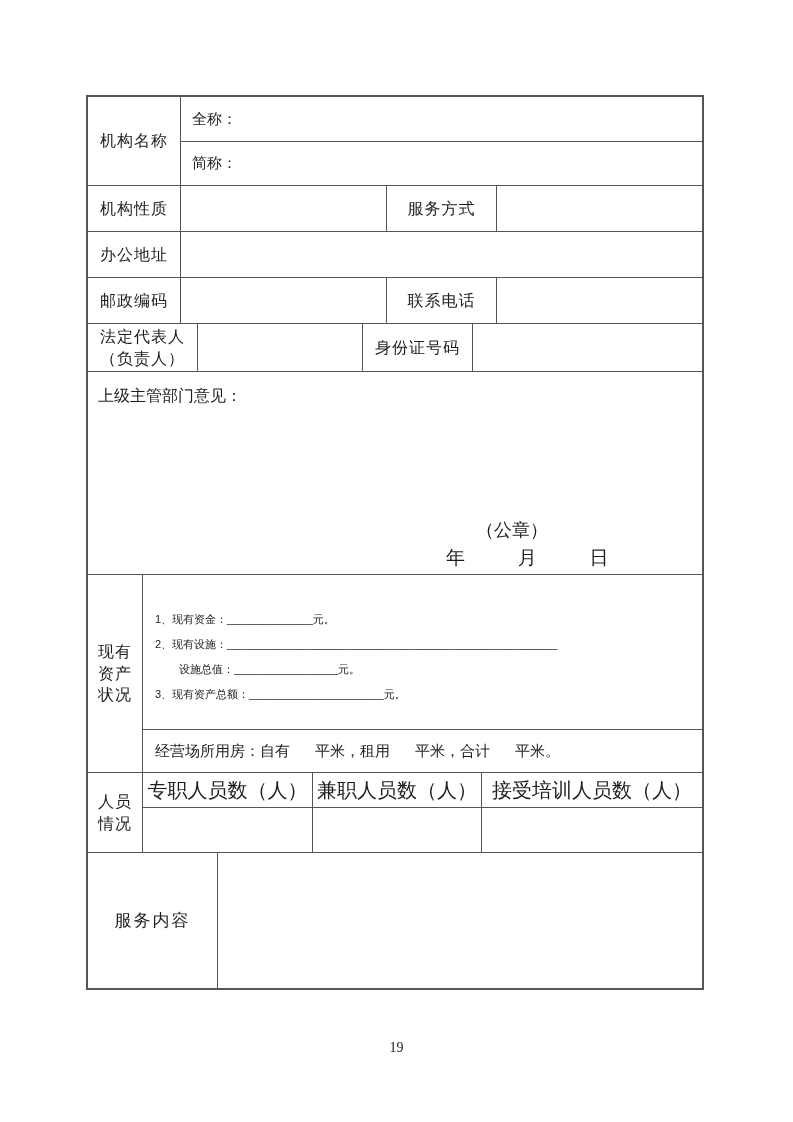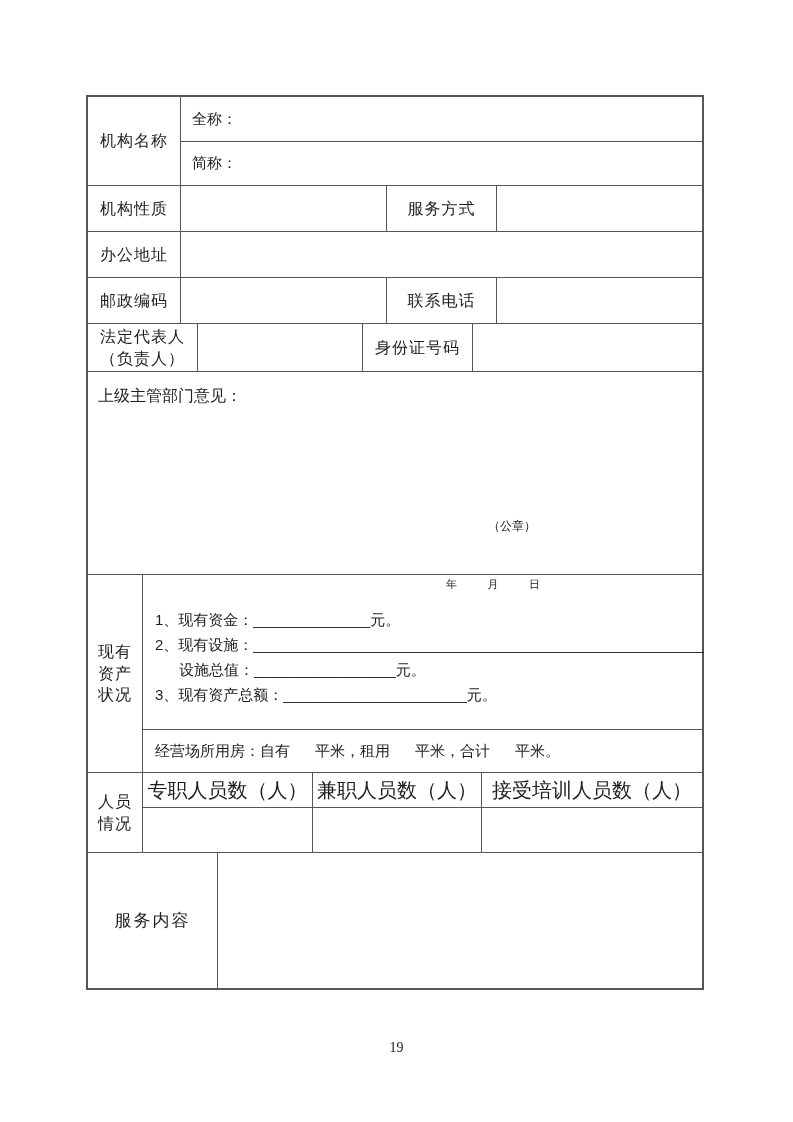--- a/index.html
+++ b/index.html
@@ -35,24 +35,24 @@
   .hB { height:46px; } .hC { height:46px; } .hD { height:46px; } .hE { height:48px; }
   .hF { height:203px; } .hG { height:198px; } .hG1 { height:155px; }
   .hH { height:80px; } .hH1 { height:35px; }
   
   .w93 { width:93px; } .w206 { width:206px; } .w110 { width:110px; }
   .w134 { width:110px; } .w165 { width:165px; }
   .w55 { width:55px; } .w170 { width:170px; } .w169 { width:169px;font-family:Liberation Serif, serif; }
   .w130 { width:130px; }
   
   .opinion { position:relative; flex:1; padding:14px 10px; font-size:16px; }
-  .stamp { position:absolute; left:400px; top:146px; font-size:12px; white-space:pre;text-align:right; }
-  .dateline { position:absolute; left:358px; top:173px; font-size:11px; white-space:pre;margin-top:32px; }
-  
-  .assets { flex:1; padding:32px 0 0 12px; font-size:15px; overflow:hidden; }
+  .stamp { position:absolute; left:388px; top:146px; font-size:18px; white-space:pre;text-align:right; }
+  .dateline { position:absolute; left:358px; top:173px; font-size:19px; white-space:pre; }
+  
+  .assets { flex:1; padding:32px 0 0 12px; font-size:11px; overflow:hidden; }
   .assets .aline { line-height:25px; white-space:pre; }
   .assets .aline.indent { padding-left:24px; }
   .premises { flex:1; display:flex; align-items:center; padding-left:12px;
               font-size:15px; white-space:pre; overflow:hidden; }
   .pcell { font-size:20px; }
   .service-lab {
     font-family:"Liberation Serif", serif;
     font-size:17px; letter-spacing:2px; text-align:center;
   }
   .pageno {

